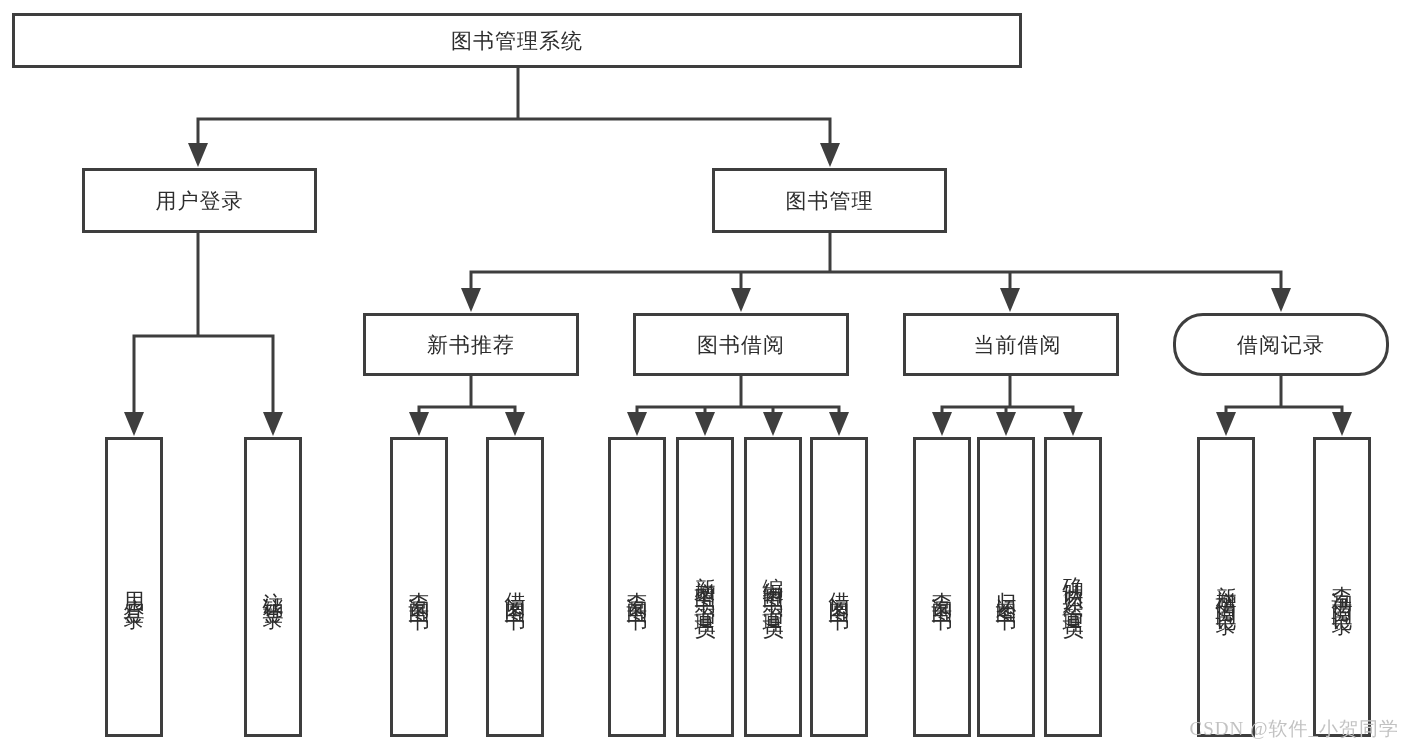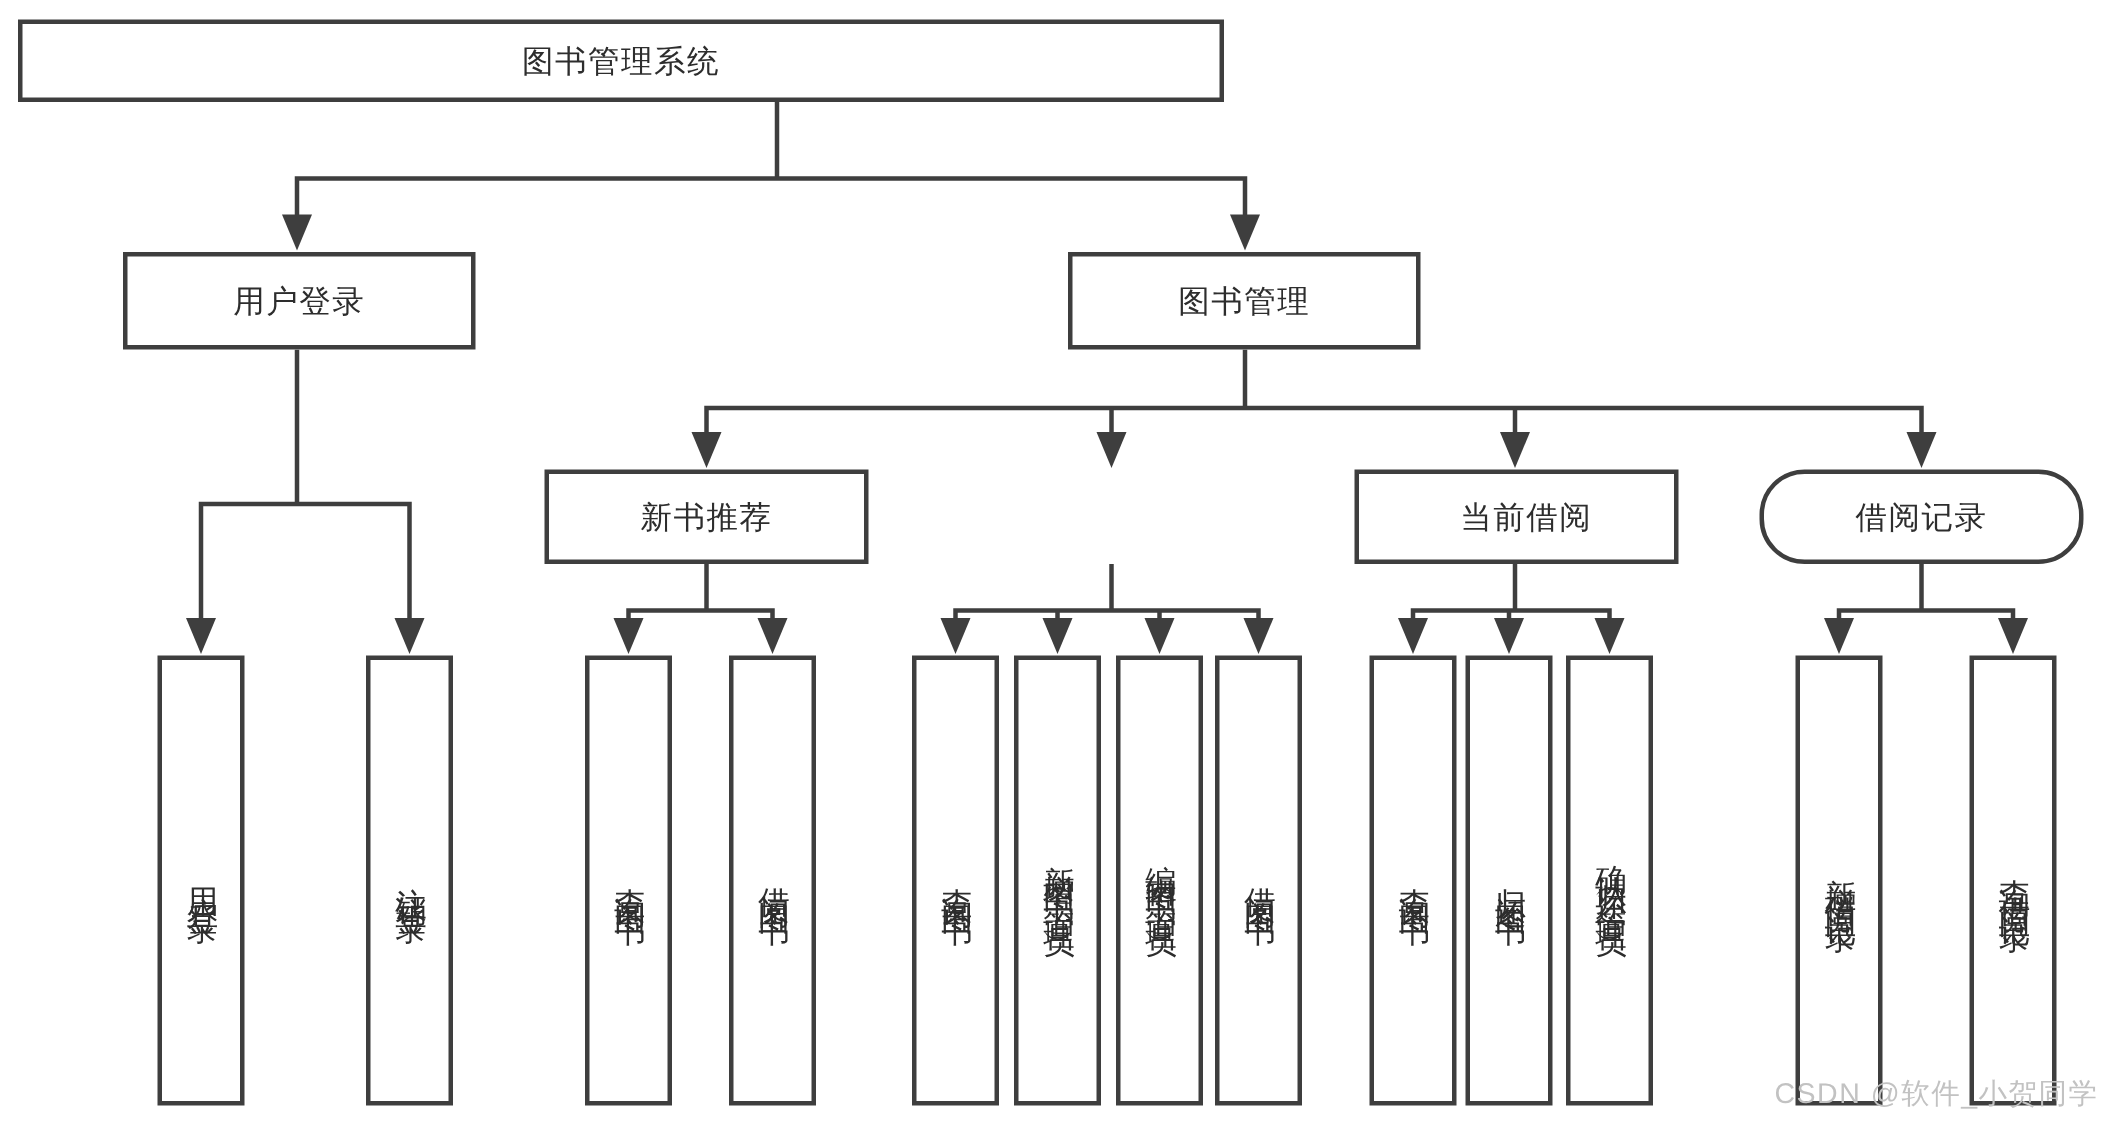--- a/index.html
+++ b/index.html
@@ -39,21 +39,21 @@
     border: 3px solid #3e3e3e;
     display: flex;
     align-items: center;
     justify-content: center;
     font-size: 21px;
     color: #2d2d2d;
     z-index: 2;
     letter-spacing: 1px;
     white-space: nowrap;
   }
-  .node.h-root   { left: 12px;   top: 13px;  width: 804px; height: 55px; }
+  .node.h-root   { left: 12px;   top: 13px;  width: 1010px; height: 55px; }
   .node.h-l2a    { left: 82px;   top: 168px; width: 235px;  height: 65px; }
   .node.h-l2b    { left: 712px;  top: 168px; width: 235px;  height: 65px; }
   .node.h-l3     { top: 313px;   width: 216px; height: 63px; }
   .node.h-l3a    { left: 363px; }
   .node.h-l3b    { left: 633px; }
   .node.h-l3c    { left: 903px; padding-left: 13px; }
   .node.h-l3d    { left: 1173px; border-radius: 30px; }
   .node.v {
     top: 437px;
     width: 58px;
@@ -77,20 +77,21 @@
   .v5b { left: 1313px; }
   .watermark {
     position: absolute;
     right: 6px;
     top: 716px;
     font-size: 19px;
     color: #c2c2c2;
     letter-spacing: 1px;
     z-index: 5;
     white-space: nowrap;
+    font-family: Liberation Serif, serif;
   }
 </style>
 </head>
 <body>
 
 <div class="stage">
 
   <svg class="wires" viewBox="0 0 1405 747" xmlns="http://www.w3.org/2000/svg">
 
     <path d="M518 68 L518 119"></path>
@@ -138,20 +139,21 @@
     <polygon points="1216,412 1236,412 1226,436"></polygon>
     <polygon points="1332,412 1352,412 1342,436"></polygon>
   </svg>
 
   <div class="node h-root">图书管理系统</div>
 
   <div class="node h-l2a">用户登录</div>
   <div class="node h-l3 h-l3a">新书推荐</div>
 
   <div class="node h-l2b">图书管理</div>
+  <div class="node h-l3 h-l3b">图书借阅</div>
   <div class="node h-l3 h-l3c">当前借阅</div>
   <div class="node h-l3 h-l3d">借阅记录</div>
 
   <div class="node v v1a">用户登录</div>
   <div class="node v v1b">注销登录</div>
 
   <div class="node v v2a">查询图书</div>
   <div class="node v v2b">借阅图书</div>
 
   <div class="node v v3a">查询图书</div>

